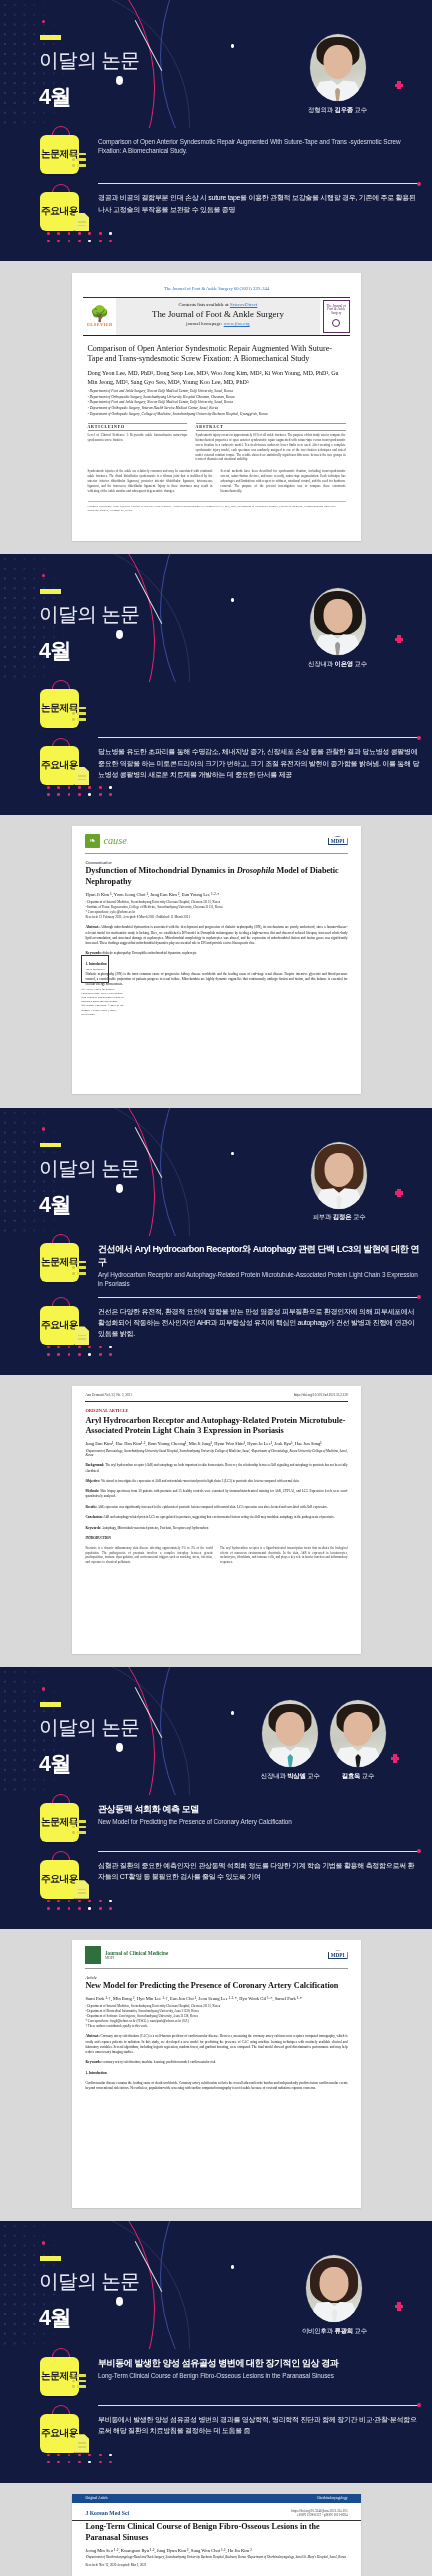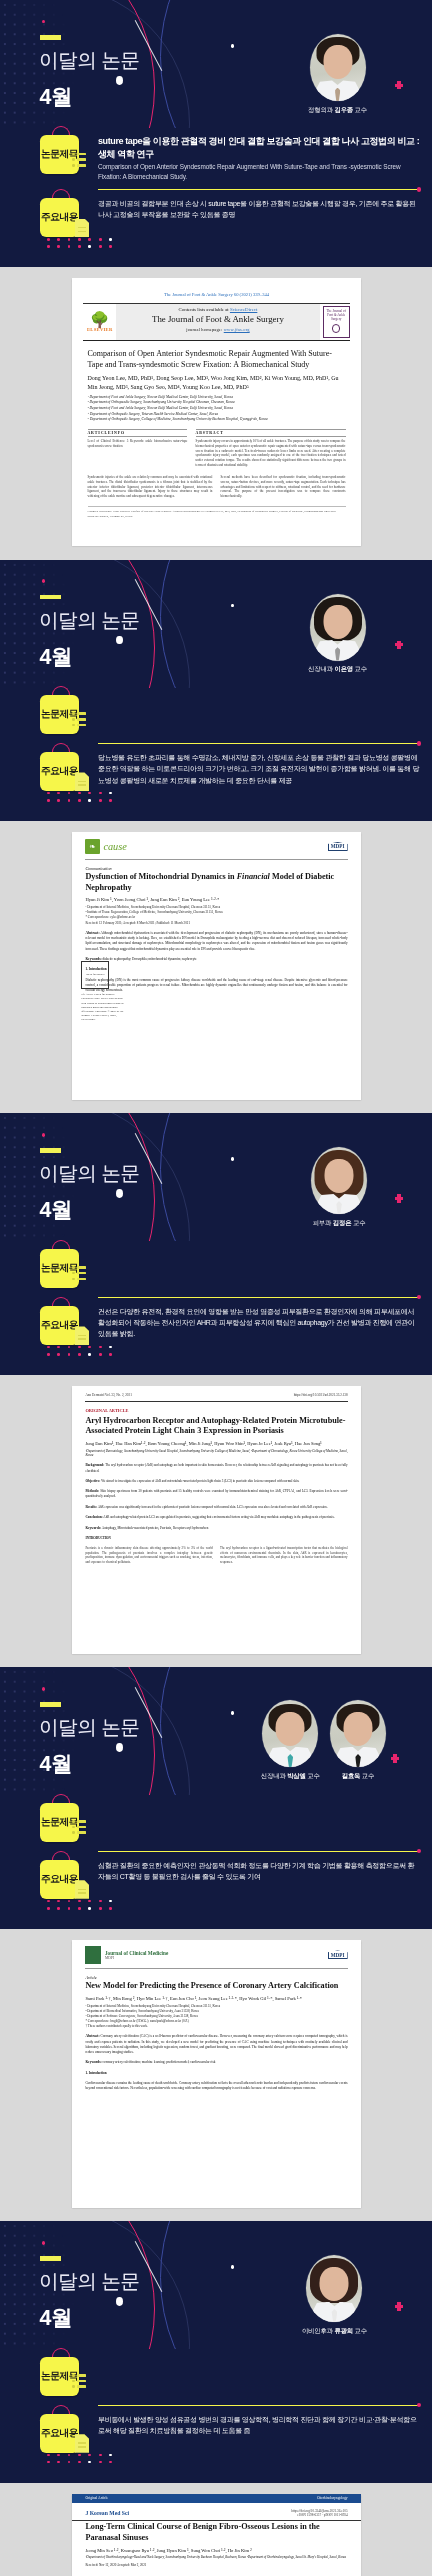--- a/index.html
+++ b/index.html
@@ -59,21 +59,21 @@
   }
 
   .banner-title {
     position:absolute; z-index:6;
     font-size:19.6px; line-height:1.05; letter-spacing:-0.5px;
     font-weight:400; color:#e9e9f5;
     text-shadow: 0 0 0.5px rgba(255,255,255,.3);
   }
   .banner-month {
     position:absolute; z-index:6;
-    font-size:21.6px; font-weight:800; color:#ffffff; letter-spacing:-1px;font-family:Liberation Mono, monospace;
+    font-size:21.6px; font-weight:800; color:#ffffff; letter-spacing:-1px;
   }
 
   
   .prof-wrap { position:absolute; z-index:6; display:flex; align-items:flex-end; gap:10.3px; }
   .prof { display:flex; flex-direction:column; align-items:center; }
   .prof-photo {
     width:56px; height:67px; border-radius:50% / 50%;
     overflow:hidden; position:relative;
     background: linear-gradient(170deg,#d3d4cb 0%, #c9cbc0 55%, #e8e9e4 100%);
     box-shadow: 0 0 0 0.5px rgba(255,255,255,.12);
@@ -312,21 +312,20 @@
       <div class="content">
         <div class="row">
           <div class="tag-hook"></div>
           <div class="tag">논문제목</div>
           <div class="tag-lines">
             <span></span>
             <span></span>
             <span></span>
           </div>
           <div class="rowtext">
-            <div class="ko-title">suture tape을 이용한 관혈적 경비 인대 결합 보강술과 인대 결합 나사 고정법의 비교 : 생체 역학 연구</div>
             <div class="en-title">Comparison of Open Anterior Syndesmotic Repair Augmented With Suture-Tape and Trans -sydesmotic Screw Fixation: A Biomechanical Study.</div>
           </div>
         </div>
         <div class="divider-wrap">
           <div class="divider"></div>
         </div>
         <div class="row">
           <div class="tag-hook"></div>
           <div class="tag">주요내용</div>
           <div class="tag-doc">
@@ -483,21 +482,21 @@
         <div class="paper">
           <div class="mdpi-bar">
             <div class="mdpi-logo">
               <div class="mdpi-leaf">❧</div>
               <div class="mdpi-life">cause</div>
             </div>
             <div class="mdpi-right"><div class="mdpi-badge">MDPI</div></div>
           </div>
           <div class="mdpi-rule"></div>
           <div class="mdpi-type">Communication</div>
-          <div class="mdpi-title">Dysfunction of Mitochondrial Dynamics in <i>Financial</i> Model of Diabetic Nephropathy</div>
+          <div class="mdpi-title">Dysfunction of Mitochondrial Dynamics in <i>Drosophila</i> Model of Diabetic Nephropathy</div>
           <div class="mdpi-auth">Hyun Ji Kim ¹, Yoon Jeong Choi ¹, Jung Eun Kim ², Eun Young Lee ¹·²·*</div>
           <div class="mdpi-meta">
             <div>¹ Department of Internal Medicine, Soonchunhyang University Cheonan Hospital, Cheonan 31151, Korea</div>
             <div>² Institute of Tissue Regeneration, College of Medicine, Soonchunhyang University, Cheonan 31151, Korea</div>
             <div>* Correspondence: eylee@schmc.ac.kr</div>
             <div>Received: 12 February 2021; Accepted: 8 March 2021; Published: 11 March 2021</div>
           </div>
           <div class="mdpi-abs"><b>Abstract:</b> Although mitochondrial dysfunction is associated with the development and progression of diabetic nephropathy (DN), its mechanisms are poorly understood, since a human-disease-relevant model for mechanistic study is lacking. Here, we established a DN model in Drosophila melanogaster by feeding a high-sucrose diet and observed reduced lifespan, increased whole-body lipid accumulation, and structural damage of nephrocytes. Mitochondrial morphology in nephrocytes was altered, and the expression of mitochondrial fission and fusion genes was significantly increased. These findings suggest that mitochondrial dynamics play an essential role in DN and provide a novel therapeutic clue.</div>
           <div class="mdpi-abs"><b>Keywords:</b> diabetic nephropathy; Drosophila; mitochondrial dynamics; nephrocyte</div>
           <div class="mdpi-abs" style="font-weight: 700; margin-top: 5.2px;">1. Introduction</div>
@@ -545,20 +544,24 @@
       </div>
       <div class="content">
         <div class="row">
           <div class="tag-hook"></div>
           <div class="tag">논문제목</div>
           <div class="tag-lines">
             <span></span>
             <span></span>
             <span></span>
           </div>
+          <div class="rowtext">
+            <div class="ko-title">건선에서 Aryl Hydrocarbon Receptor와 Autophagy 관련 단백 LC3의 발현에 대한 연구</div>
+            <div class="en-title">Aryl Hydrocarbon Receptor and Autophagy-Related Protein Microtubule-Associated Protein Light Chain 3 Expression in Psoriasis</div>
+          </div>
         </div>
         <div class="divider-wrap">
           <div class="divider"></div>
         </div>
         <div class="row">
           <div class="tag-hook"></div>
           <div class="tag">주요내용</div>
           <div class="tag-doc">
             <i style="top: 8.2px;"></i>
             <i style="top: 12px;"></i>
@@ -650,20 +653,24 @@
       </div>
       <div class="content">
         <div class="row">
           <div class="tag-hook"></div>
           <div class="tag">논문제목</div>
           <div class="tag-lines">
             <span></span>
             <span></span>
             <span></span>
           </div>
+          <div class="rowtext">
+            <div class="ko-title">관상동맥 석회화 예측 모델</div>
+            <div class="en-title">New Model for Predicting the Presence of Coronary Artery Calcification</div>
+          </div>
         </div>
         <div class="divider-wrap">
           <div class="divider"></div>
         </div>
         <div class="row">
           <div class="tag-hook"></div>
           <div class="tag">주요내용</div>
           <div class="tag-doc">
             <i style="top: 8.2px;"></i>
             <i style="top: 12px;"></i>
@@ -746,20 +753,24 @@
       </div>
       <div class="content">
         <div class="row">
           <div class="tag-hook"></div>
           <div class="tag">논문제목</div>
           <div class="tag-lines">
             <span></span>
             <span></span>
             <span></span>
           </div>
+          <div class="rowtext">
+            <div class="ko-title">부비동에 발생한 양성 섬유골성 병변에 대한 장기적인 임상 경과</div>
+            <div class="en-title">Long-Term Clinical Course of Benign Fibro-Osseous Lesions in the Paranasal Sinuses</div>
+          </div>
         </div>
         <div class="divider-wrap">
           <div class="divider"></div>
         </div>
         <div class="row">
           <div class="tag-hook"></div>
           <div class="tag">주요내용</div>
           <div class="tag-doc">
             <i style="top: 8.2px;"></i>
             <i style="top: 12px;"></i>

